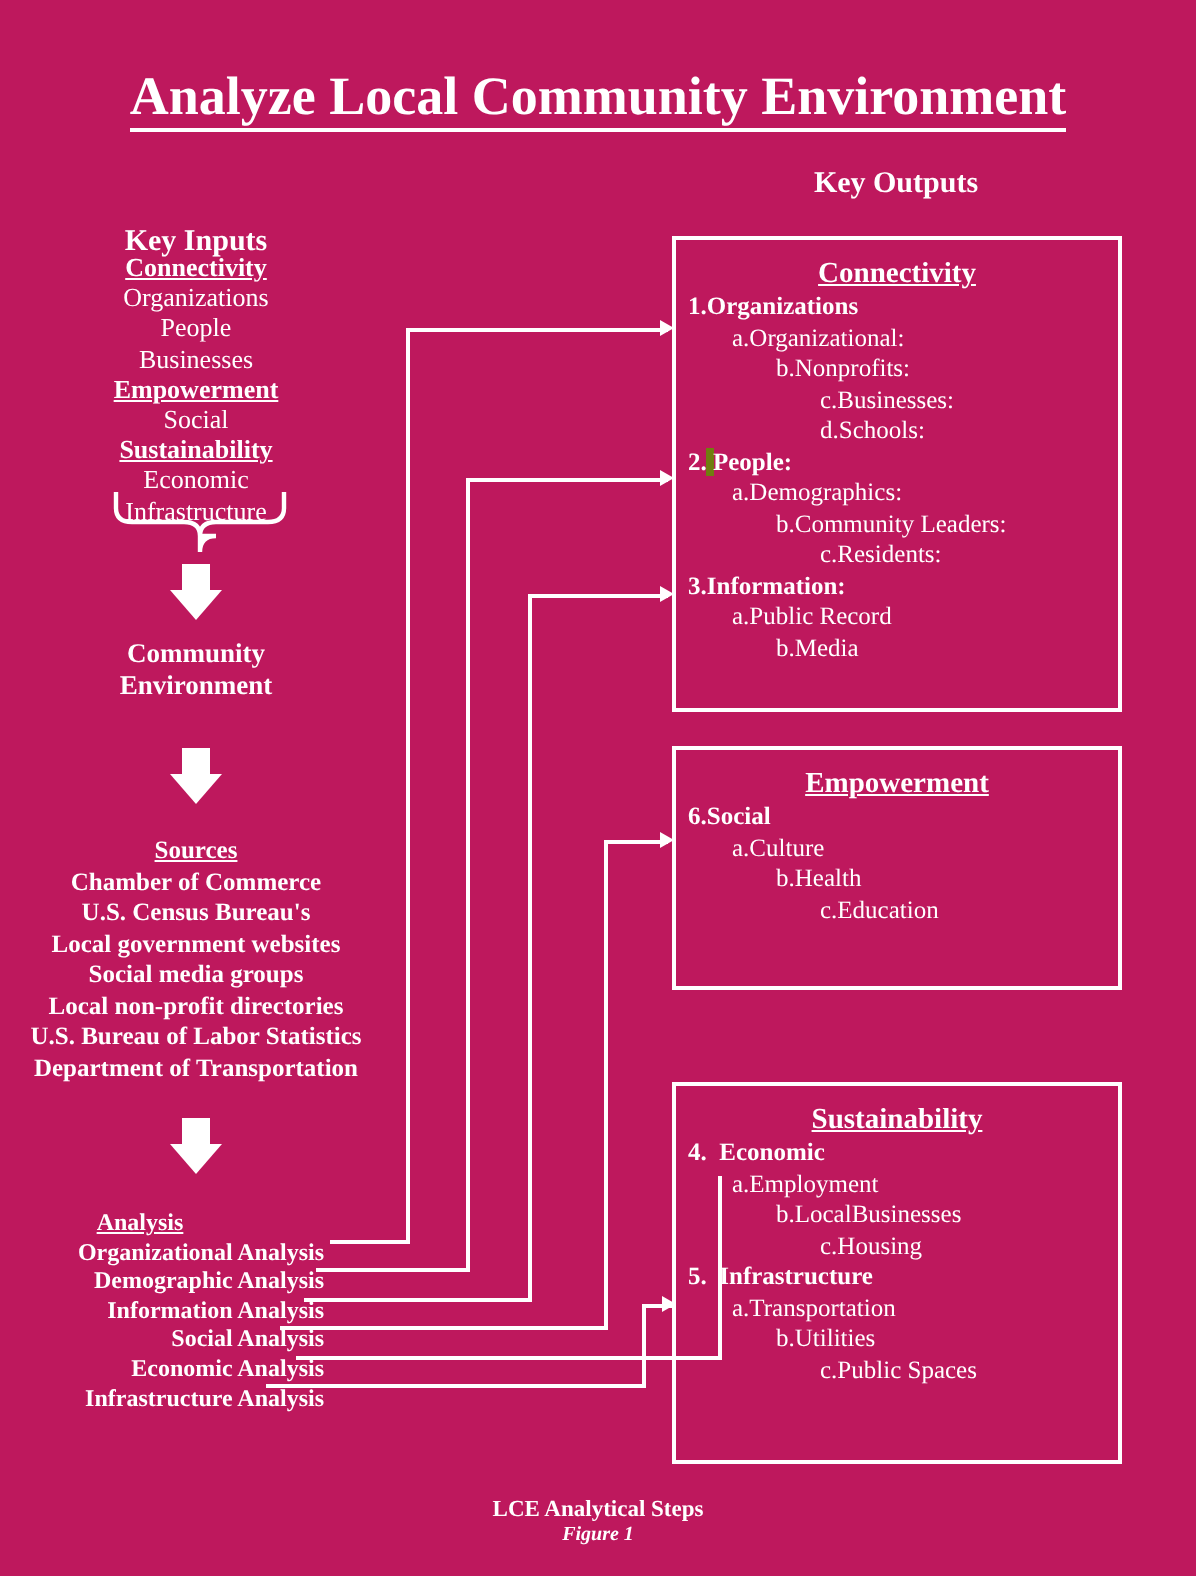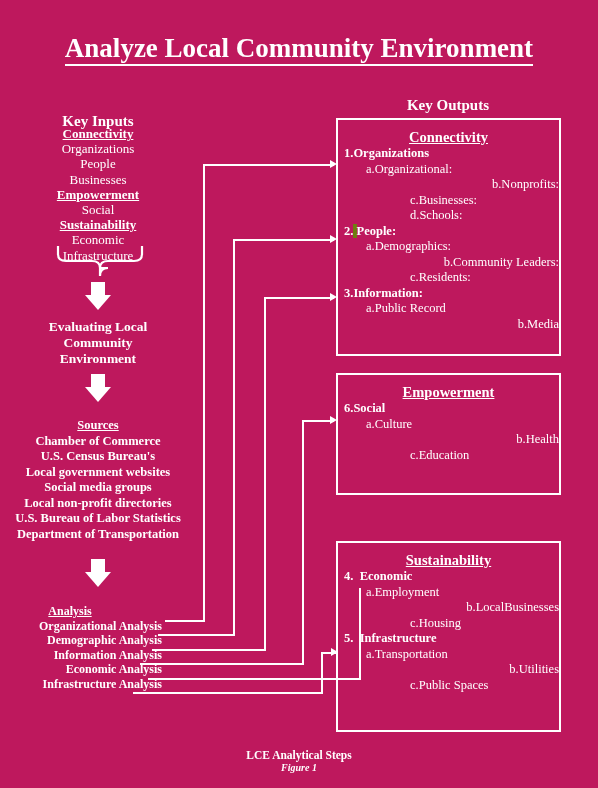--- a/index.html
+++ b/index.html
@@ -105,21 +105,21 @@
     margin-top: 9px;
   }
   .obox ul { list-style: none; margin: 0; padding: 0; }
   .obox li {
     font-size: 12.5px;
     line-height: 15.5px;
     white-space: pre;
   }
   .lvl0 { margin-left: 6px;  font-weight: bold; }
   .lvl1 { margin-left: 28px; }
-  .lvl2 { margin-left: 50px; text-align: right; }
+  .lvl2 { margin-left: 50px; }
   .lvl3 { margin-left: 72px; }
 
   
   .hl { background: #707d10; }
 
   
   .hline { position: absolute; background: #ffffff; height: 2px; }
   .vline { position: absolute; background: #ffffff; width: 2px; }
 
   .arrowhead-r {
@@ -165,21 +165,21 @@
 </head>
 <body>
 
 <div id="page">
 
   <div id="title">
     <span>Analyze Local Community Environment</span>
   </div>
 
   <div class="col-head" style="left:3px; top:113px; width:190px;">Key Inputs</div>
-  <div class="col-head" style="left:340px; top:97px; width:216px;">Key Outputs</div>
+  <div class="col-head" style="left:340px; top:84px; width:216px;">Key Outputs</div>
 
   <div class="leftblock" id="inputs-list" style="top:126px;">
       <div class="hd">Connectivity</div>
       <div class="ln">Organizations</div>
       <div class="ln">People</div>
       <div class="ln">Businesses</div>
       <div class="hd">Empowerment</div>
       <div class="ln">Social</div>
       <div class="hd">Sustainability</div>
       <div class="ln">Economic</div>
@@ -192,21 +192,20 @@
                Q45,22 53,22 L45,22 Q45,15 53,15 L79,15 Q87,15 87,8 L87,0" fill="none" stroke="#ffffff" stroke-width="2.2"></path>
     </svg>
   </div>
 
   <div class="blockarrow" style="left:85px; top:282px;">
     <div class="stem"></div>
       <div class="tip"></div>
   </div>
 
   <div class="evaluating" id="evaluating-text" style="top:319px;">
-      <div>Evaluating Local</div>
       <div>Community</div>
       <div>Environment</div>
     </div>
 
   <div class="blockarrow" style="left:85px; top:374px;">
     <div class="stem"></div>
       <div class="tip"></div>
   </div>
 
   <div class="sources-block" id="sources-list" style="top:418px;">
@@ -223,20 +222,21 @@
   <div class="blockarrow" style="left:85px; top:559px;">
     <div class="stem"></div>
       <div class="tip"></div>
   </div>
 
   <div class="analysis-block" id="analysis-list" style="top:604px;">
       <span class="hd">Analysis</span>
       <div>Organizational Analysis</div>
       <div>Demographic Analysis</div>
       <div>Information Analysis</div>
+      <div>Social Analysis</div>
       <div>Economic Analysis</div>
       <div>Infrastructure Analysis</div>
     </div>
 
   <div class="hline" style="left:165px; top:620px; width:40px;"></div>
   <div class="vline" style="left:203px; top:164px; height:458px;"></div>
   <div class="hline" style="left:203px; top:164px; width:131px;"></div>
   <div class="arrowhead-r" style="left:330px; top:160px;"></div>
 
   <div class="hline" style="left:158px; top:634px; width:77px;"></div>

